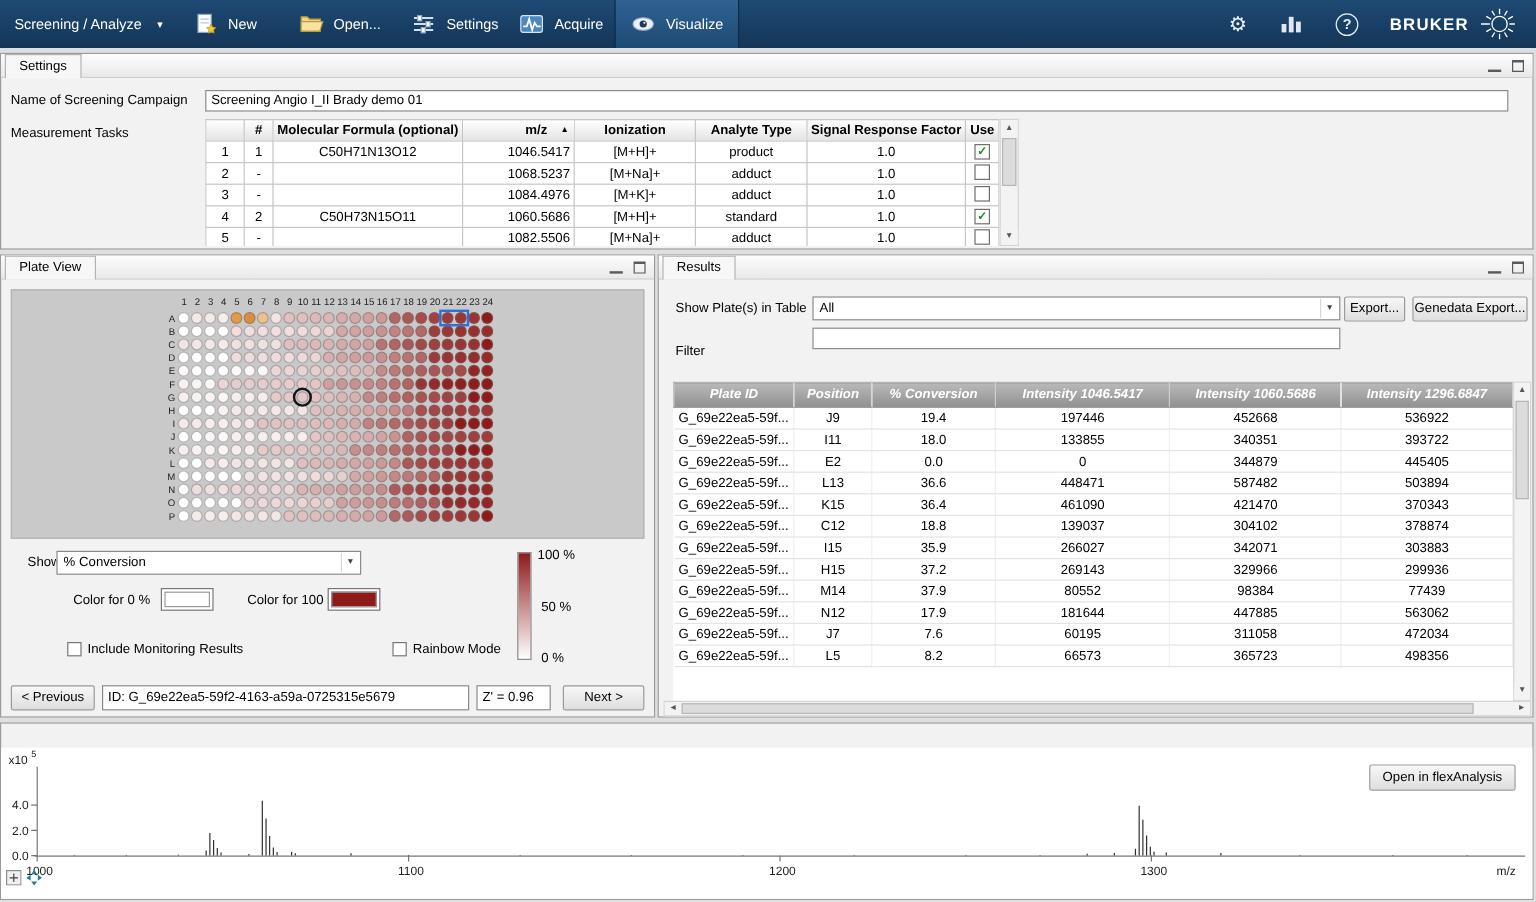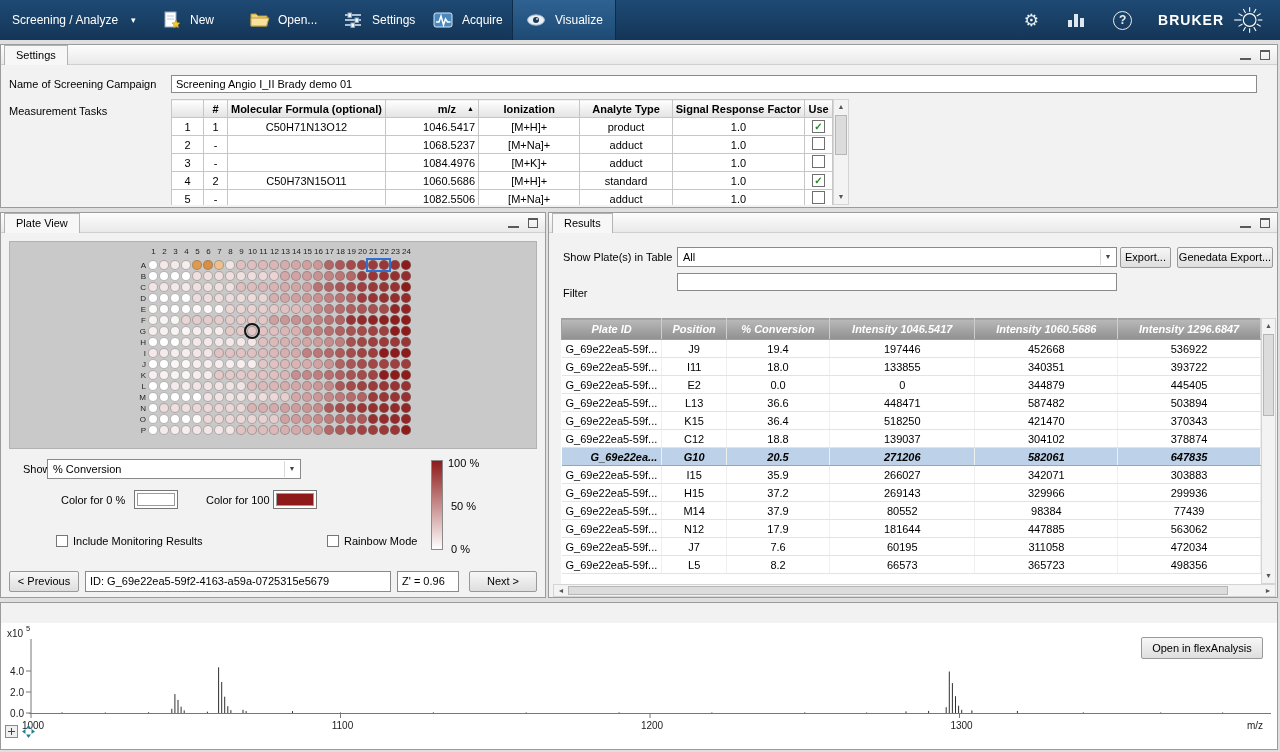--- a/index.html
+++ b/index.html
@@ -76,21 +76,21 @@
   .swatch { position:absolute; width:44px; height:19px; border:1px solid #777; background:#fff; padding:2px; }
   .swatch > div { width:100%; height:100%; border:1px solid #9a9a9a; }
 
   
   #results-panel { left:548px; top:212px; width:730px; height:386px; }
   #results-table-wrap { position:absolute; left:12px; top:105px; width:700px; height:266px; overflow:hidden; background:#fff; }
   #results-table th { background:linear-gradient(#b9b9b9,#909090); color:#fff; font-style:italic; font-weight:bold;
       height:18px; border:1px solid #a0a0a0; border-right:1px solid #cdcdcd; padding:4px 4px; white-space:nowrap; overflow:hidden; }
   #results-table td { height:18px; border-bottom:1px solid #e3e3e3; border-right:1px solid #efefef;
       background:#fff; text-align:center; padding:0 4px; white-space:nowrap; overflow:hidden; }
-  #results-table td.pid { text-align:right; }
+  #results-table td.pid { text-align:center; }
   #results-table tr.selected td { background:#bdd2e8; font-weight:bold; font-style:italic;
       border-top:1px solid #8aa8cc; border-bottom:1px solid #8aa8cc; }
 
   
   #spectrum-panel { left:0; top:602px; width:1278px; height:148px; }
   #spec-body { position:absolute; left:0; top:20px; right:0; bottom:0; background:#fff; }
   #spec-svg { position:absolute; left:2px; top:0; }
   #spec-svg text.tick { font-size:10px; fill:#222; font-family:"Liberation Sans",sans-serif; }
   #spec-svg text.ticksm { font-size:7.5px; fill:#222; font-family:"Liberation Sans",sans-serif; }
   #open-flex { left:1140px; top:14px; width:122px; height:22px; line-height:20px; }
@@ -820,39 +820,31 @@
             <td>L13</td>
             <td>36.6</td>
             <td>448471</td>
             <td>587482</td>
             <td>503894</td>
           </tr>
           <tr>
             <td class="pid">G_69e22ea5-59f...</td>
             <td>K15</td>
             <td>36.4</td>
-            <td>518250</td>
+            <td>461090</td>
             <td>421470</td>
             <td>370343</td>
           </tr>
           <tr>
             <td class="pid">G_69e22ea5-59f...</td>
             <td>C12</td>
             <td>18.8</td>
             <td>139037</td>
             <td>304102</td>
             <td>378874</td>
-          </tr>
-          <tr class="selected">
-            <td class="pid">G_69e22ea...</td>
-            <td>G10</td>
-            <td>20.5</td>
-            <td>271206</td>
-            <td>582061</td>
-            <td>647835</td>
           </tr>
           <tr>
             <td class="pid">G_69e22ea5-59f...</td>
             <td>I15</td>
             <td>35.9</td>
             <td>266027</td>
             <td>342071</td>
             <td>303883</td>
           </tr>
           <tr>

